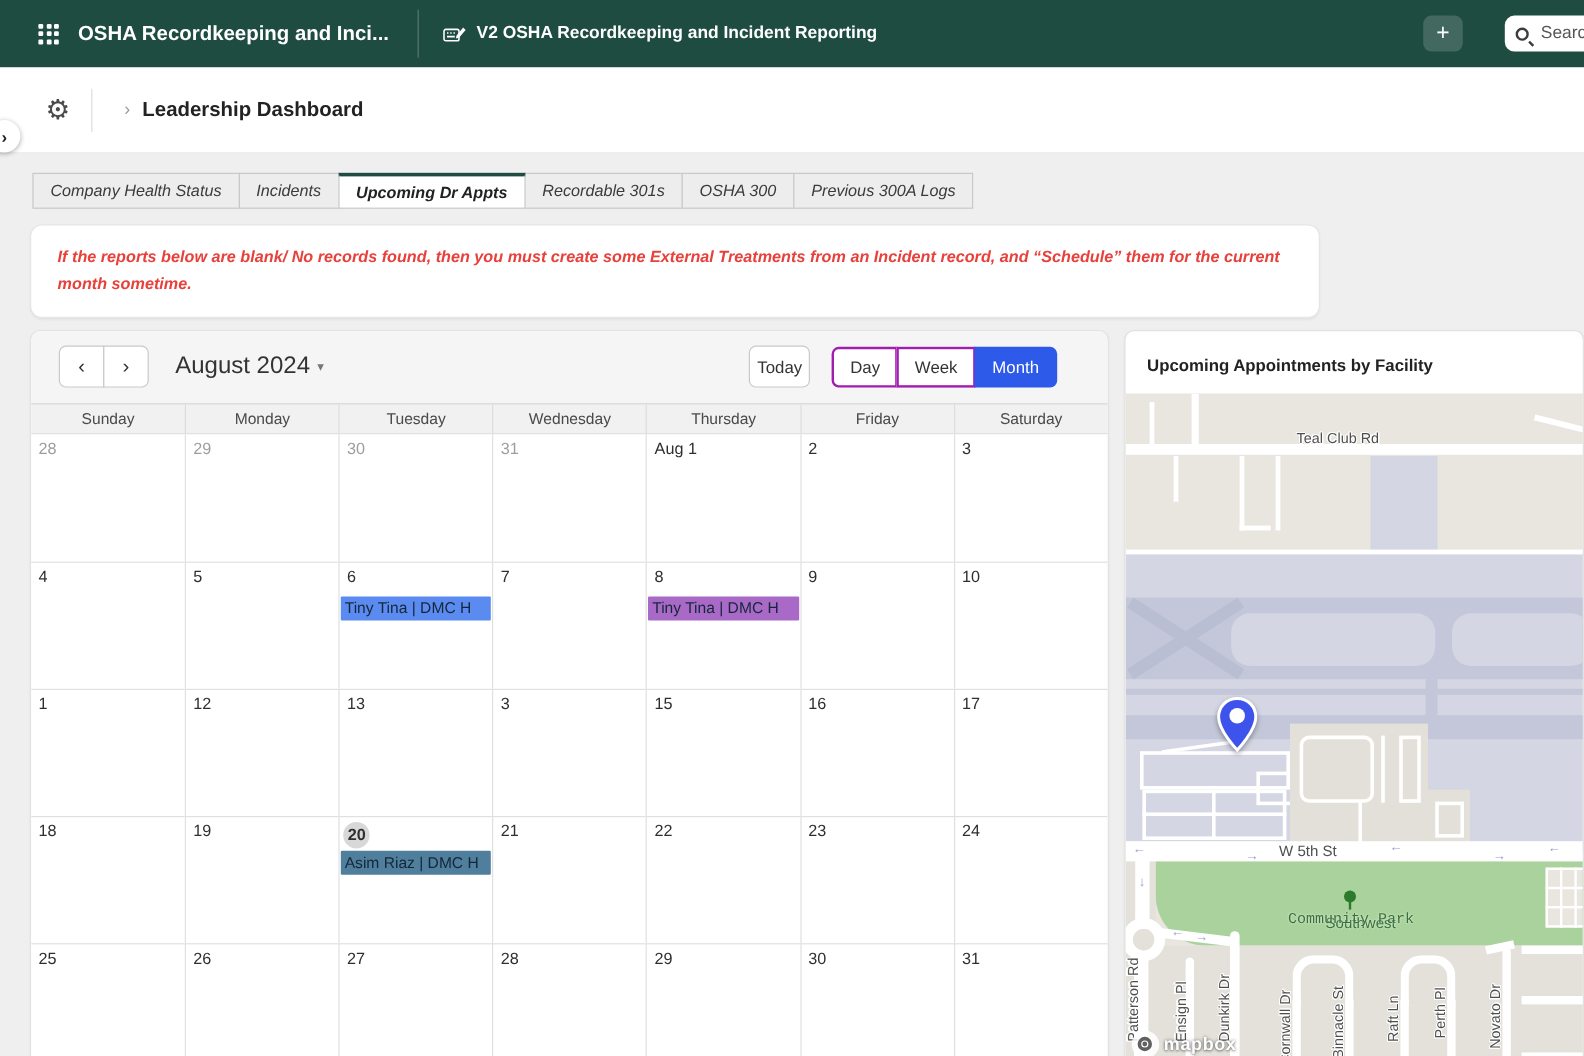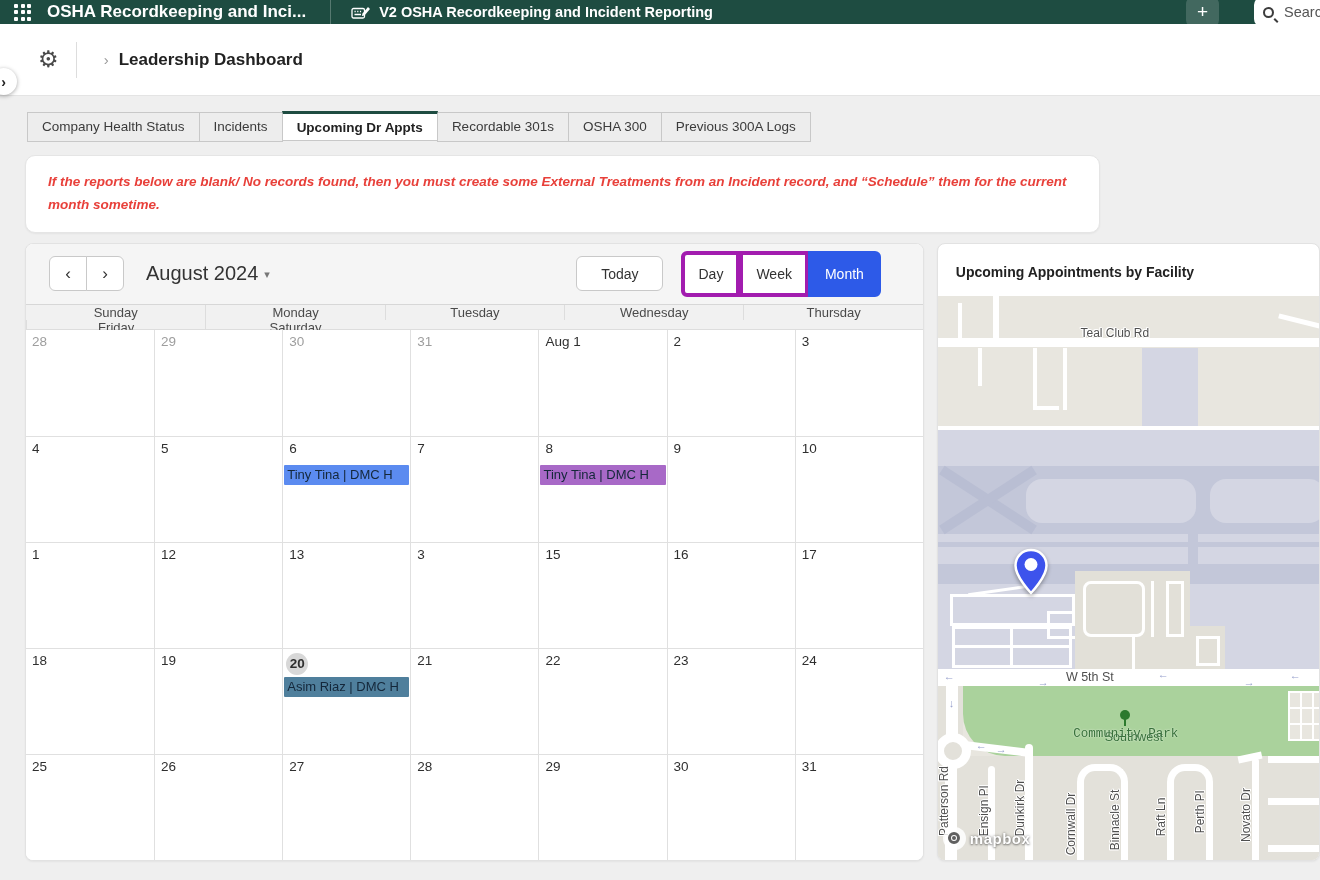--- a/index.html
+++ b/index.html
@@ -1,20 +1,20 @@
 <!DOCTYPE html>
 <html><head>
 <meta charset="utf-8">
 <style>
   html,body{margin:0;padding:0;overflow:hidden;}
   body{width:1320px;height:880px;background:#efefef;font-family:"Liberation Sans",sans-serif;position:relative;}
   *{box-sizing:border-box;}
 
   
-  .topbar{height:24px;background:#1e4c41;display:flex;align-items:center;padding-left:14px;position:relative;z-index:30;}
+  .topbar{height:56px;background:#1e4c41;display:flex;align-items:center;padding-left:32px;position:relative;z-index:30;}
   .apps-grid{display:grid;grid-template-columns:repeat(3,4px);grid-gap:2.5px;margin-right:16px;cursor:pointer;}
   .apps-grid span{width:4px;height:4px;background:#fff;border-radius:1px;}
   .tb-app-title{color:#fff;font-weight:700;font-size:17px;white-space:nowrap;}
   .tb-divider{width:1px;height:40px;background:rgba(255,255,255,.25);margin:0 20px 0 24px;}
   .tb-ws{display:flex;align-items:center;color:#fff;font-weight:700;font-size:14.5px;white-space:nowrap;}
   .tb-ws svg{margin-right:8px;}
   .tb-spacer{flex:1;min-width:0;}
   .tb-add{flex-shrink:0;width:33px;height:30px;border:none;border-radius:7px;background:rgba(255,255,255,.16);color:#fff;font-size:19px;line-height:28px;cursor:pointer;margin-right:35px;}
   .tb-search{flex-shrink:0;width:130px;height:30px;background:#fff;border-radius:8px;display:flex;align-items:center;padding:0 9px;margin-right:-64px;}
   .mag{width:11px;height:11px;border:2px solid #3c3c3c;border-radius:50%;position:relative;flex-shrink:0;}
@@ -25,21 +25,21 @@
   
   .crumbbar{height:72px;background:#fff;border-bottom:1px solid #e4e4e4;display:flex;align-items:center;padding-left:38px;position:relative;}
   .gear{font-size:23px;color:#4a4a4a;cursor:pointer;line-height:1;}
   .crumb-div{width:1px;height:36px;background:#ddd;margin:0 17px;}
   .crumb-app{font-weight:700;font-size:17px;color:#222;}
   .crumb-sep{color:#9a9a9a;margin:0 10px;font-size:15px;}
   .crumb-page{font-weight:700;font-size:17px;color:#222;}
   .edge-btn{position:absolute;left:-10px;top:44px;width:27px;height:27px;border-radius:50%;background:#fff;box-shadow:0 1px 4px rgba(0,0,0,.35);border:none;font-size:14px;font-weight:700;color:#222;cursor:pointer;z-index:40;}
 
   
-  .tabbar{display:flex;align-items:center;margin:16px 0 0 27px;}
+  .tabbar{display:flex;align-items:flex-end;margin:16px 0 0 27px;font-style:italic;}
   .tab{height:30px;line-height:28px;padding:0 14px;background:#ededed;border:1px solid #c8c8c8;margin-left:-1px;font-size:13.5px;color:#3b3b3b;cursor:pointer;white-space:nowrap;}
   .tab:first-child{margin-left:0;}
   .tab.active{background:#fff;border-top:3px solid #1e4c41;margin-top:-3px;font-weight:700;color:#222;position:relative;z-index:2;}
 
   
   .notice{margin:13px 0 0 25px;width:1075px;background:#fff;border:1px solid #e5e5e5;border-radius:10px;box-shadow:0 1px 2px rgba(0,0,0,.05);padding:15px 22px;}
   .notice p{margin:0;color:#e8403a;font-weight:700;font-style:italic;font-size:13.5px;line-height:1.7;}
 
   
   .main-row{display:flex;margin:10px 0 0 25px;gap:13px;align-items:flex-start;}
@@ -49,27 +49,27 @@
   
   .cal-card{width:915px;height:618px;display:flex;flex-direction:column;}
   .cal-toolbar{background:#f5f5f5;height:60px;display:flex;align-items:center;padding:0 42px 0 23px;flex-shrink:0;}
   .nav-group{display:flex;}
   .nav-btn{width:38px;height:35px;background:#fff;border:1px solid #c9c9c9;font-size:17px;color:#333;cursor:pointer;padding:0;}
   .nav-btn:first-child{border-radius:6px 0 0 6px;}
   .nav-btn:last-child{border-radius:0 6px 6px 0;margin-left:-1px;}
   .cal-month{margin-left:22px;font-size:20px;color:#333;font-weight:500;cursor:pointer;white-space:nowrap;}
   .cal-month .caret{font-size:11px;color:#777;margin-left:6px;vertical-align:2px;}
   .cal-sp{flex:1;}
-  .btn-today{height:35px;padding:0 24px;background:#fff;border:1px solid #c9c9c9;border-radius:6px;font-size:14px;color:#333;cursor:pointer;}
+  .btn-today{height:35px;padding:0 6px;background:#fff;border:1px solid #c9c9c9;border-radius:6px;font-size:14px;color:#333;cursor:pointer;}
   .seg{display:flex;margin-left:18px;}
-  .seg-btn{height:46px;padding:0 13px;background:#fff;border:4px solid #a21caf;margin-left:-1px;font-size:14px;color:#333;cursor:pointer;text-align:right;}
+  .seg-btn{height:34px;padding:0 13px;background:#fff;border:2px solid #a21caf;margin-left:-1px;font-size:14px;color:#333;cursor:pointer;text-align:right;}
   .seg-btn:first-child{border-radius:6px 0 0 6px;margin-left:0;}
   .seg-btn:last-child{border-radius:0 6px 6px 0;}
   .seg-btn.active{background:#2d5ae8;border-color:#2d5ae8;color:#fff;position:relative;z-index:2;}
-  .weekday-row{display:grid;grid-template-columns:repeat(5,1fr);border-top:1px solid #d7d7d7;border-bottom:1px solid #ddd;background:#f1f1f1;height:26px;flex-shrink:0;}
+  .weekday-row{display:grid;grid-template-columns:repeat(7,1fr);border-top:1px solid #d7d7d7;border-bottom:1px solid #ddd;background:#f1f1f1;height:26px;flex-shrink:0;}
   .weekday-cell{display:flex;align-items:center;justify-content:center;font-size:13px;color:#4a4a4a;border-left:1px solid #ddd;}
   .weekday-cell:first-child{border-left:none;}
   .cal-grid{display:grid;grid-template-columns:repeat(7,1fr);grid-template-rows:repeat(5,1fr);flex:1;}
   .day-cell{border-left:1px solid #e0e0e0;border-top:1px solid #e0e0e0;overflow:hidden;cursor:pointer;background:#fff;}
   .day-cell:nth-child(7n+1){border-left:none;}
   .day-cell:nth-child(-n+7){border-top:none;}
   .day-num{font-size:13.5px;color:#2f2f2f;padding:4px 0 0 6px;height:26px;}
   .day-num.muted{color:#9e9e9e;}
   .today-circle{display:inline-block;width:22px;height:22px;line-height:22px;border-radius:50%;background:#d8d8d8;text-align:center;font-weight:700;margin-left:-3px;}
   .cal-event{height:20px;line-height:20px;margin:2px 1px 0 1px;padding-left:3px;font-size:13px;color:#14273a;white-space:nowrap;overflow:hidden;border-radius:1px;cursor:pointer;}

